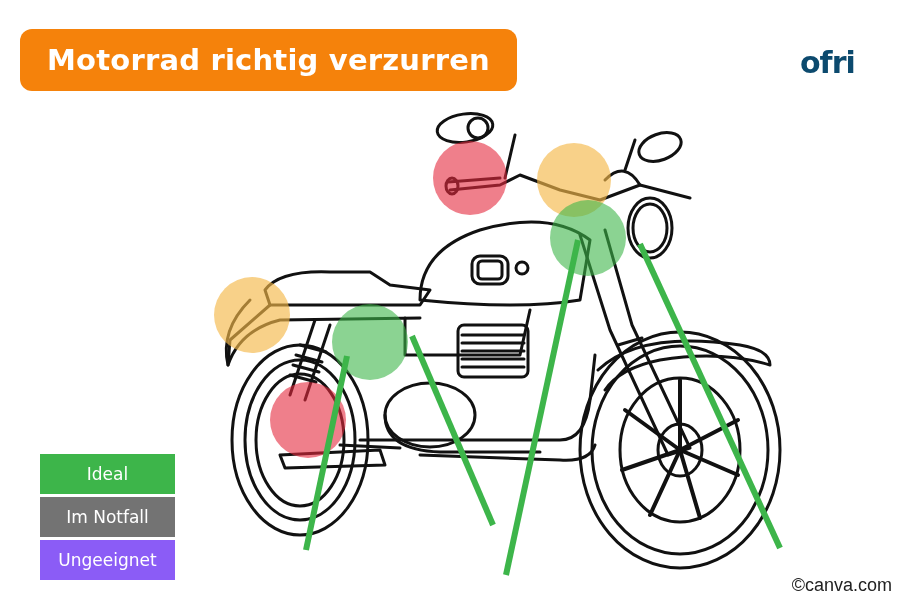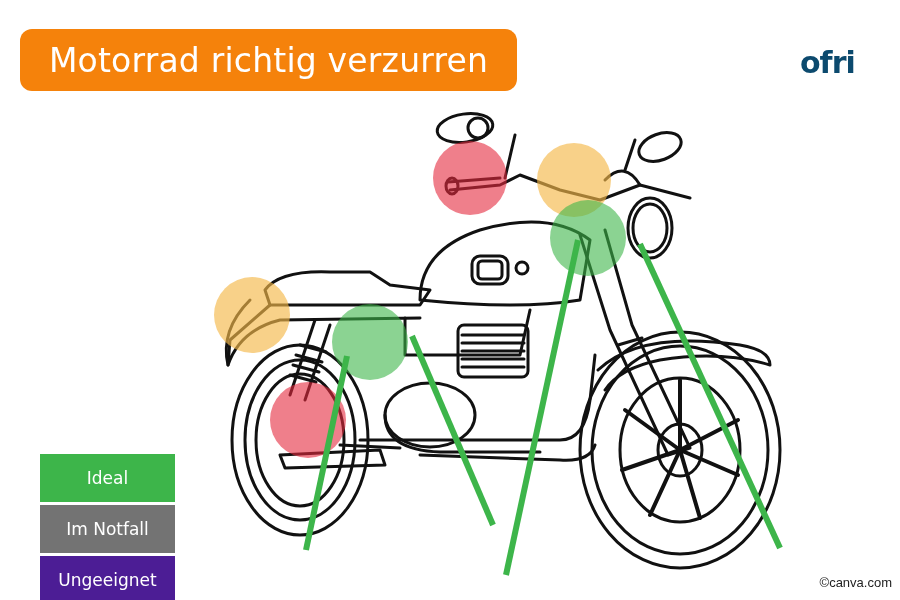--- a/index.html
+++ b/index.html
@@ -1,22 +1,22 @@
 <!DOCTYPE html>
 <html><head>
 <meta charset="utf-8">
 <style>
   html,body{margin:0;padding:0;background:#fff;}
   #stage{position:relative;width:900px;height:600px;overflow:hidden;background:#fff;font-family:"DejaVu Sans","Liberation Sans",sans-serif;}
   .title-badge{position:absolute;left:20px;top:29px;width:497px;height:62px;background:#f5820b;border-radius:12px;display:flex;align-items:center;justify-content:center;}
-  .title-badge span{color:#fff;font-weight:normal;font-size:33px;letter-spacing:0.2px;white-space:nowrap;}
+  .title-badge span{color:#fff;font-weight:bold;font-size:29px;letter-spacing:0.2px;white-space:nowrap;}
   .logo{position:absolute;left:800px;top:48px;font-family:"DejaVu Sans","Liberation Sans",sans-serif;font-weight:bold;font-size:30px;color:#0c4a6e;letter-spacing:-1px;line-height:1;}
   .legend{position:absolute;left:40px;top:454px;width:135px;}
-  .legend .item{height:48px;margin-bottom:3px;display:flex;align-items:center;justify-content:center;color:#fff;font-size:17px;}
-  .copyright{position:absolute;right:8px;top:575px;font-size:13px;color:#222;font-family:"Liberation Sans",sans-serif;margin-left:36px;}
+  .legend .item{height:40px;margin-bottom:3px;display:flex;align-items:center;justify-content:center;color:#fff;font-size:17px;}
+  .copyright{position:absolute;right:8px;top:575px;font-size:18px;color:#222;font-family:"Liberation Sans",sans-serif;margin-left:36px;}
   svg.art{position:absolute;left:0;top:0;}
 </style>
 </head>
 <body>
 
 <div id="stage">
 
   <svg class="art" width="900" height="600" viewBox="0 0 900 600">
     <g fill="none" stroke="#111" stroke-width="3" stroke-linecap="round" stroke-linejoin="round">
 
@@ -101,17 +101,17 @@
 
   <div class="title-badge">
     <span>Motorrad richtig verzurren</span>
   </div>
 
   <div class="logo">ofri</div>
 
   <div class="legend">
     <div class="item" style="background:#3db54a">Ideal</div>
     <div class="item" style="background:#737373">Im Notfall</div>
-    <div class="item" style="background:#4c1d95">Ungeeignet</div>
+    <div class="item" style="background:#8b5cf6">Ungeeignet</div>
   </div>
 
   <div class="copyright">©canva.com</div>
 </div>
 
 </body></html>

